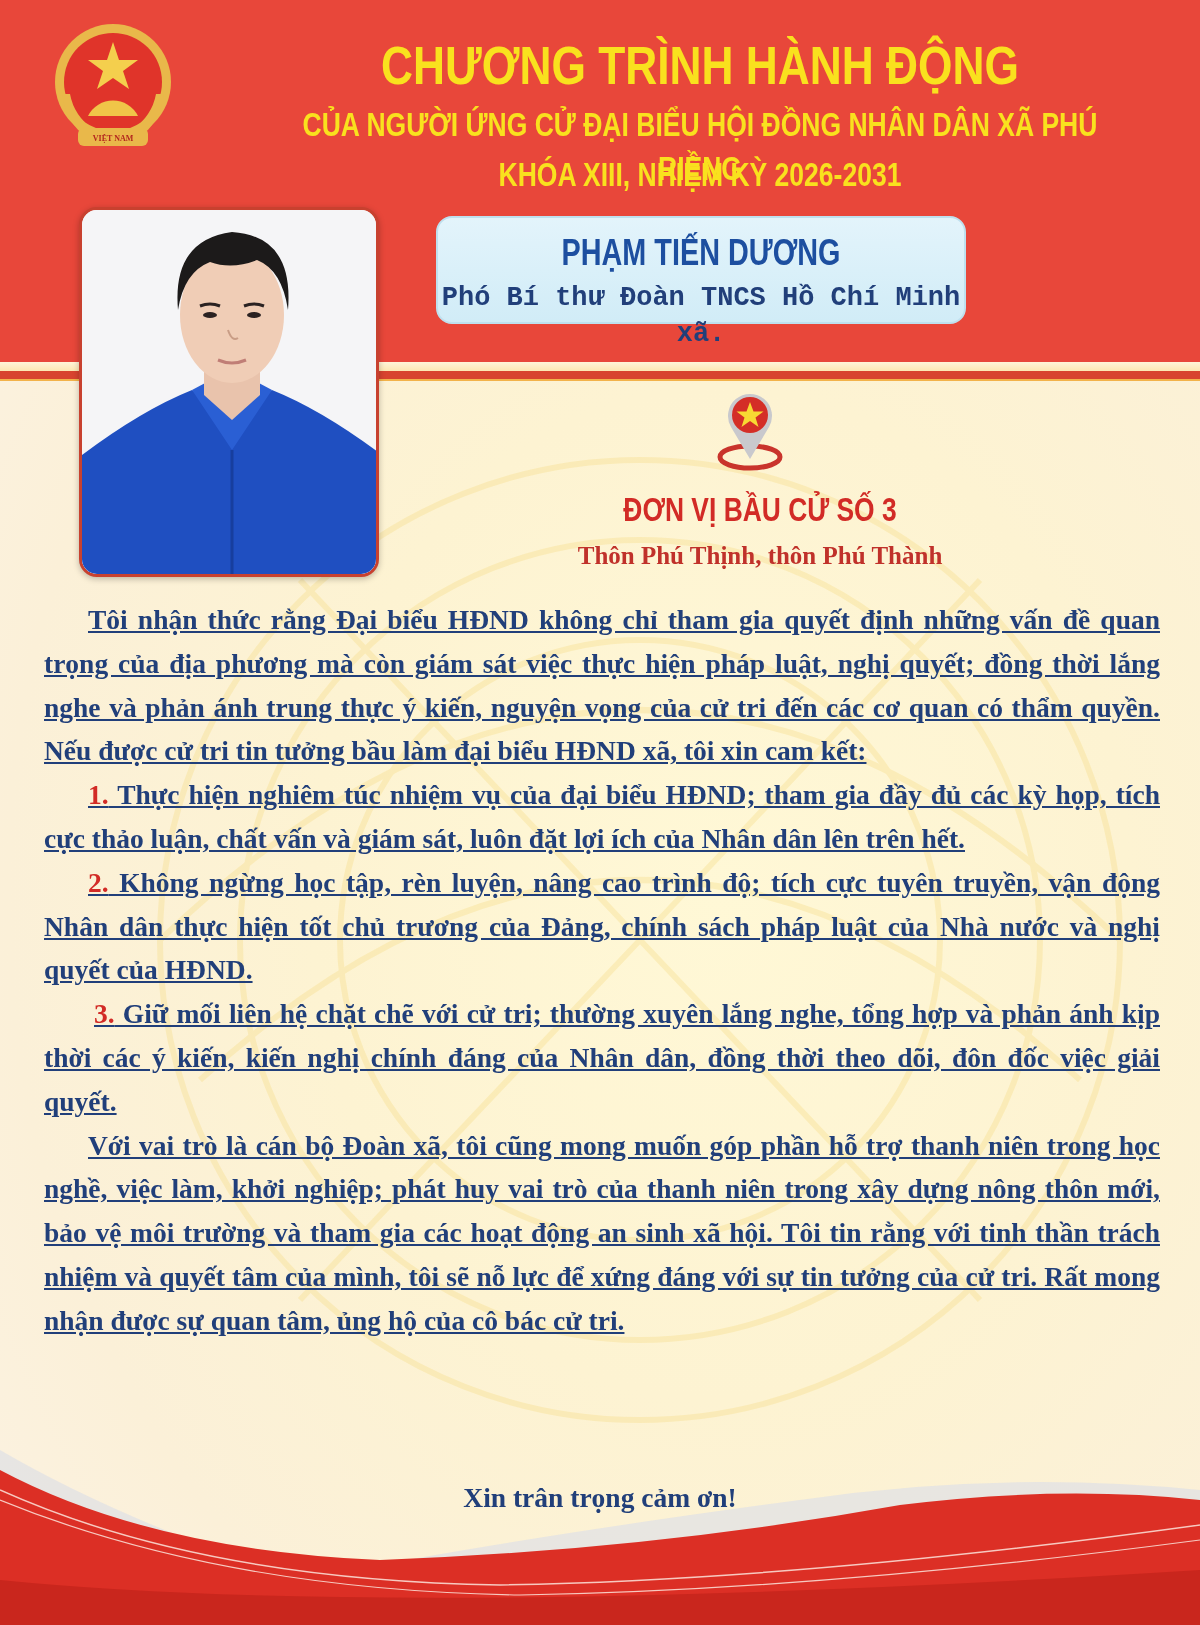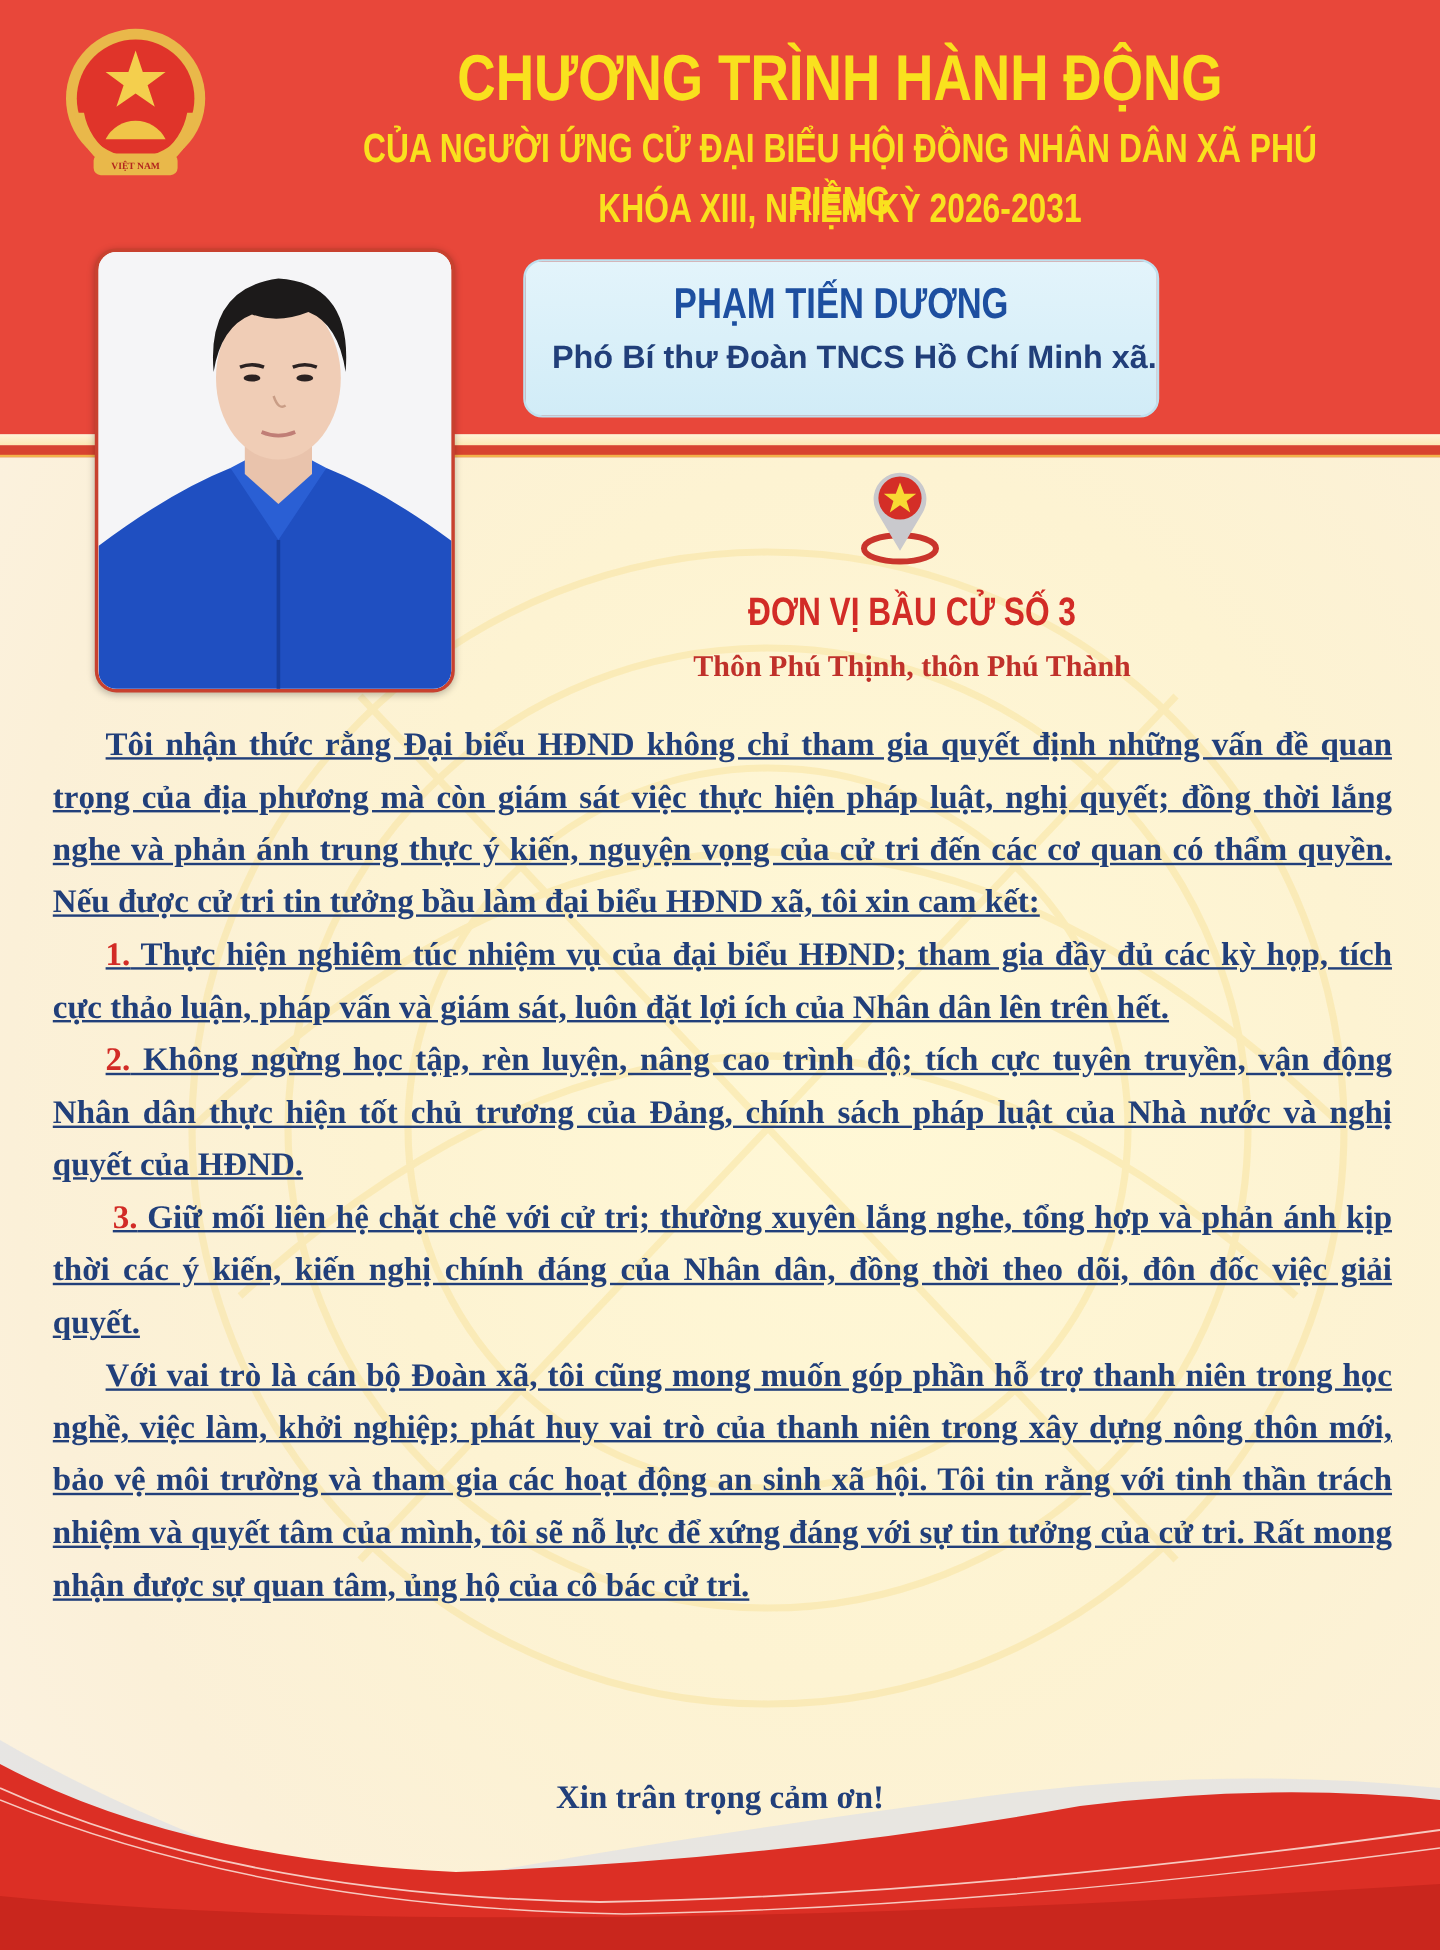--- a/index.html
+++ b/index.html
@@ -24,27 +24,27 @@
     .title-sub { position: absolute; left: 150px; top: 102px; width: 1100px; text-align: center;
       font-family: "Liberation Sans", sans-serif; font-weight: bold; font-size: 34px; color: #f9e11e;
       transform: scaleX(0.78); transform-origin: 50% 50%; line-height: 44px; }
     .title-term { position: absolute; left: 200px; top: 152px; width: 1000px; text-align: center;
       font-family: "Liberation Sans", sans-serif; font-weight: bold; font-size: 34px; color: #f9e11e;
       transform: scaleX(0.78); transform-origin: 50% 50%; line-height: 44px; }
 
     .photo-frame { position: absolute; left: 79px; top: 207px; width: 300px; height: 370px; border-radius: 18px;
       border: 3px solid #c8412f; background: #f6f6f8; overflow: hidden; box-shadow: 0 2px 6px rgba(0,0,0,0.25); }
 
-    .name-card { position: absolute; left: 436px; top: 216px; width: 530px; height: 132px; border-radius: 16px;
+    .name-card { position: absolute; left: 436px; top: 216px; width: 530px; height: 108px; border-radius: 16px;
       background: linear-gradient(#e3f4fb, #d1ecf7); border: 2px solid #bfe0ee; }
     .name-text { position: absolute; left: 0; top: 10px; width: 100%; text-align: center;
       font-family: "Liberation Sans", sans-serif; font-weight: bold; font-size: 36px; color: #1d4fa0;
       transform: scaleX(0.8); transform-origin: 50% 50%; line-height: 50px; }
     .role-text { position: absolute; left: 0; top: 62px; width: 100%; text-align: center;
-      font-family: Liberation Sans, sans-serif; font-weight: bold; font-size: 27px; color: #213f7a; line-height: 36px; margin-left: 11px; }
+      font-family: Liberation Mono, monospace; font-weight: bold; font-size: 27px; color: #213f7a; line-height: 36px; }
 
     .pin { position: absolute; left: 705px; top: 385px; width: 90px; height: 90px; }
 
     .unit-title { position: absolute; left: 480px; top: 488px; width: 560px; text-align: center;
       font-family: "Liberation Sans", sans-serif; font-weight: bold; font-size: 33px; color: #d22b26;
       transform: scaleX(0.8); transform-origin: 50% 50%; line-height: 44px; }
     .unit-area { position: absolute; left: 480px; top: 538px; width: 560px; text-align: center;
       font-family: "Liberation Serif", serif; font-weight: bold; font-size: 25px; color: #c0312a; line-height: 36px; }
 
     .body-text { position: absolute; left: 44px; top: 598px; width: 1116px; font-family: "Liberation Serif", serif;
@@ -129,21 +129,21 @@
     <path d="M45 74 L26 42 A22 22 0 1 1 64 42 Z" fill="#c9c9cd"></path>
     <circle cx="45" cy="30" r="18" fill="#d42e27"></circle>
     <polygon points="45,17 48.5,26.5 58.5,26.5 50.5,32.5 53.5,42 45,36 36.5,42 39.5,32.5 31.5,26.5 41.5,26.5" fill="#f8d933"></polygon>
   </svg>
 
   <div class="unit-title">ĐƠN VỊ BẦU CỬ SỐ 3</div>
   <div class="unit-area">Thôn Phú Thịnh, thôn Phú Thành</div>
 
   <div class="body-text">
     <p>Tôi nhận thức rằng Đại biểu HĐND không chỉ tham gia quyết định những vấn đề quan trọng của địa phương mà còn giám sát việc thực hiện pháp luật, nghị quyết; đồng thời lắng nghe và phản ánh trung thực ý kiến, nguyện vọng của cử tri đến các cơ quan có thẩm quyền. Nếu được cử tri tin tưởng bầu làm đại biểu HĐND xã, tôi xin cam kết:</p>
-    <p><span class="num">1.</span><span> Thực hiện nghiêm túc nhiệm vụ của đại biểu HĐND; tham gia đầy đủ các kỳ họp, tích cực thảo luận, pháp vấn và giám sát, luôn đặt lợi ích của Nhân dân lên trên hết.</span></p>
+    <p><span class="num">1.</span><span> Thực hiện nghiêm túc nhiệm vụ của đại biểu HĐND; tham gia đầy đủ các kỳ họp, tích cực thảo luận, chất vấn và giám sát, luôn đặt lợi ích của Nhân dân lên trên hết.</span></p>
     <p><span class="num">2.</span><span> Không ngừng học tập, rèn luyện, nâng cao trình độ; tích cực tuyên truyền, vận động Nhân dân thực hiện tốt chủ trương của Đảng, chính sách pháp luật của Nhà nước và nghị quyết của HĐND.</span></p>
     <p style="text-indent:50px"><span class="num">3.</span><span> Giữ mối liên hệ chặt chẽ với cử tri; thường xuyên lắng nghe, tổng hợp và phản ánh kịp thời các ý kiến, kiến nghị chính đáng của Nhân dân, đồng thời theo dõi, đôn đốc việc giải quyết.</span></p>
     <p>Với vai trò là cán bộ Đoàn xã, tôi cũng mong muốn góp phần hỗ trợ thanh niên trong học nghề, việc làm, khởi nghiệp; phát huy vai trò của thanh niên trong xây dựng nông thôn mới, bảo vệ môi trường và tham gia các hoạt động an sinh xã hội. Tôi tin rằng với tinh thần trách nhiệm và quyết tâm của mình, tôi sẽ nỗ lực để xứng đáng với sự tin tưởng của cử tri. Rất mong nhận được sự quan tâm, ủng hộ của cô bác cử tri.</p>
   </div>
 
   <svg class="swoosh" viewBox="0 0 1200 195" preserveAspectRatio="none">
     <path d="M0 20 Q120 90 300 150 Q500 110 800 70 Q1000 40 1200 60 L1200 195 L0 195 Z" fill="#e2e2e4" opacity="0.8"></path>
     <path d="M0 40 Q150 120 380 130 Q650 120 900 75 Q1060 55 1200 70 L1200 195 L0 195 Z" fill="#dc2f25"></path>
     <path d="M0 60 Q200 150 500 155 Q800 150 1200 95" fill="none" stroke="#f7c9c0" stroke-width="1.5"></path>
     <path d="M0 70 Q220 160 520 165 Q820 160 1200 110" fill="none" stroke="#f7c9c0" stroke-width="1.2"></path>

